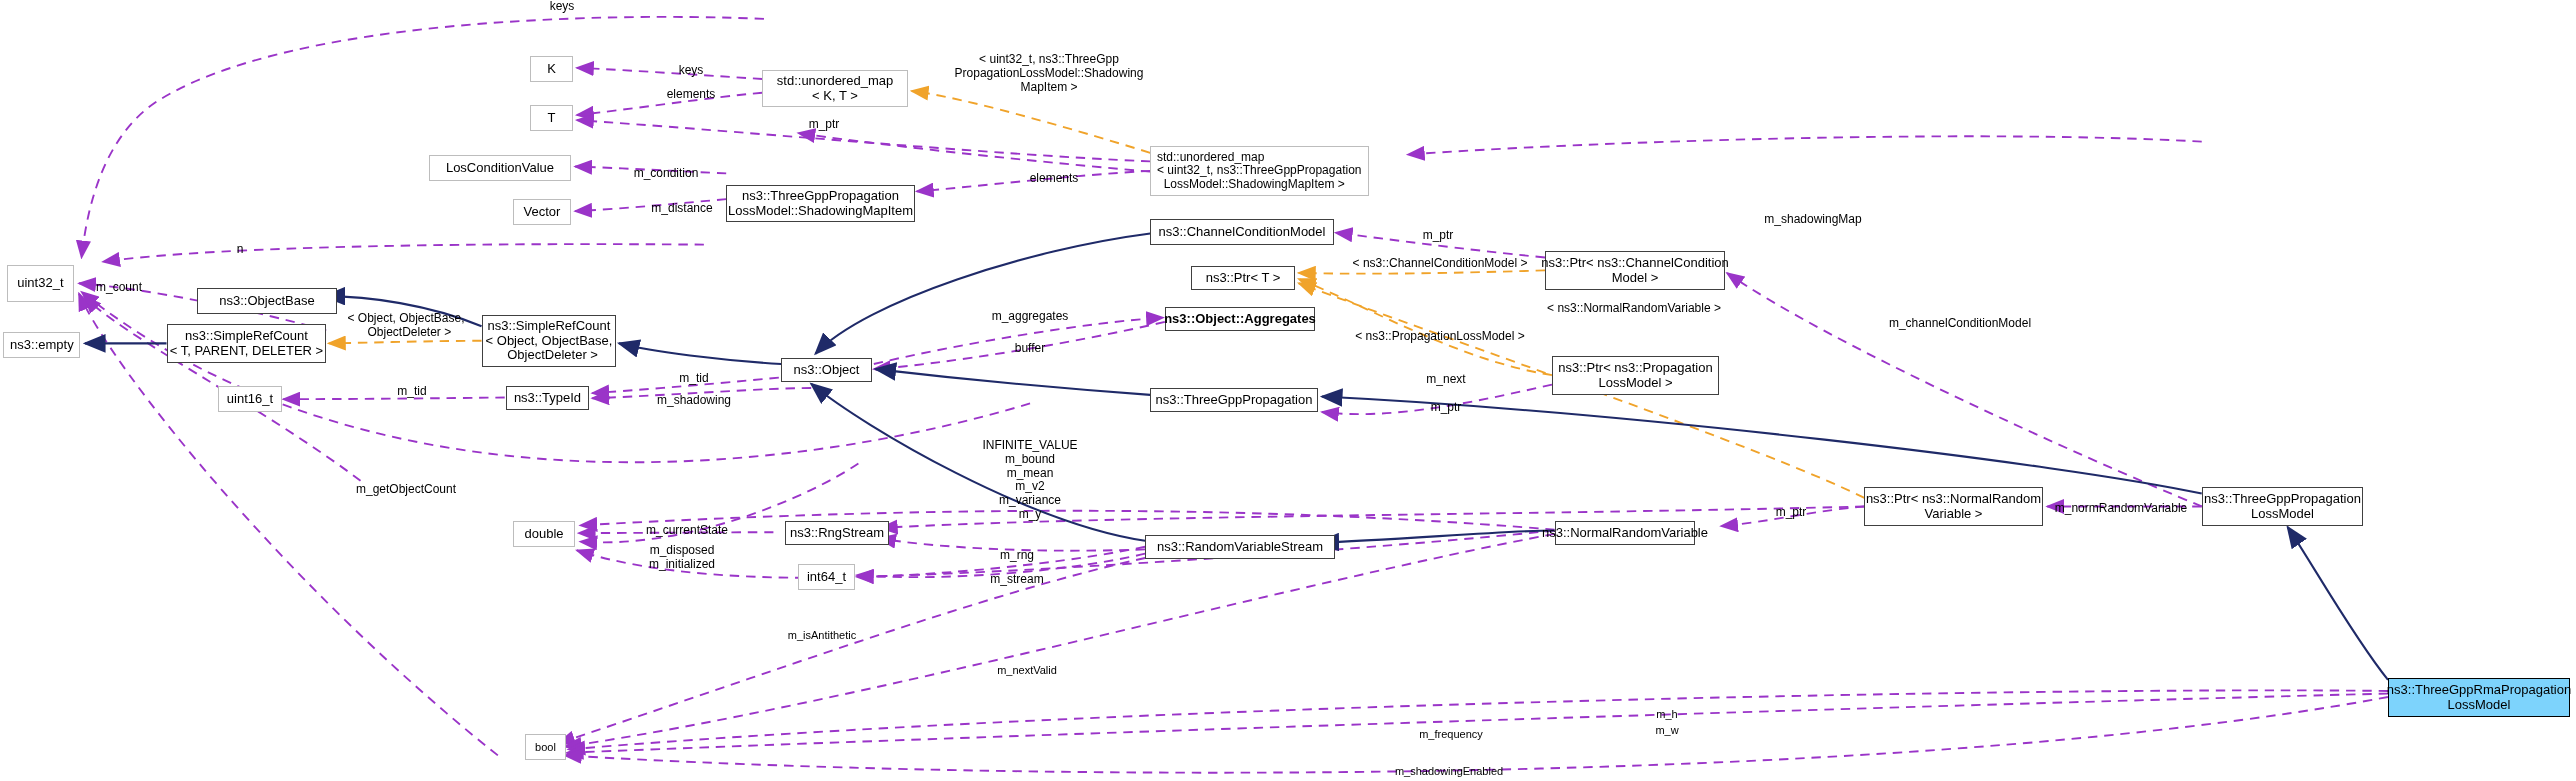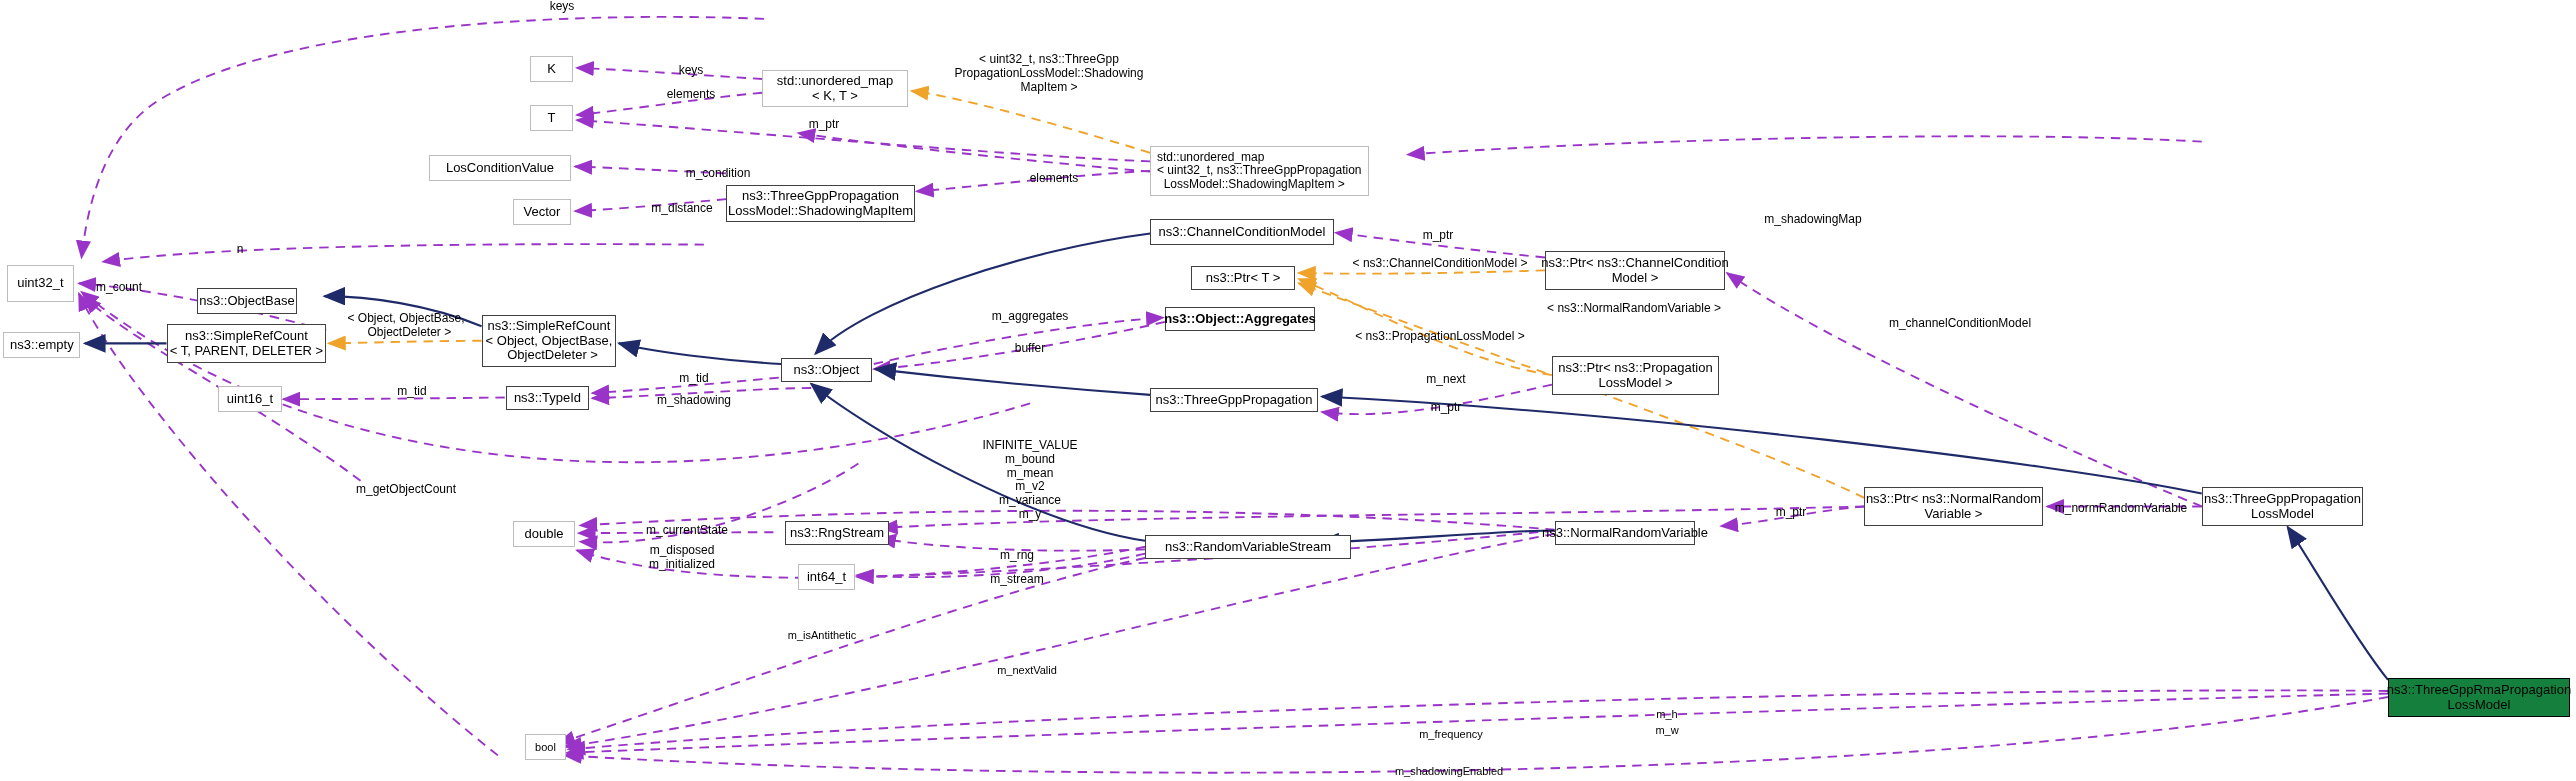--- a/index.html
+++ b/index.html
@@ -3,21 +3,21 @@
 <meta charset="utf-8">
 <style>
   html,body{margin:0;padding:0;background:#ffffff;}
   body{font-family:"Liberation Sans", sans-serif;}
   #canvas{position:relative;width:2576px;height:782px;background:#ffffff;overflow:hidden;}
   svg#edges{position:absolute;left:0;top:0;width:2576px;height:782px;pointer-events:none;}
   .node{position:absolute;box-sizing:border-box;display:flex;align-items:center;justify-content:center;
         text-align:center;background:#ffffff;line-height:1.12;color:#000000;white-space:pre;}
   .node.plain{border:0.9px solid #bdbdbd;font-size:13px;}
   .node.bold{border:1.7px solid #404040;font-size:13px;}
-  .node.current{border:1.7px solid #000000;background:#15803d;font-size:13px;}
+  .node.current{border:1.7px solid #000000;background:#7dd3fc;font-size:13px;}
   .elabel{position:absolute;font-size:12px;color:#000000;white-space:pre;text-align:center;
           line-height:1.15;transform:translateX(-50%);}
   .elabel.small{font-size:11px;}
 </style>
 </head>
 <body>
 
 <div id="canvas">
 
   <svg id="edges" viewBox="0 0 3001 911" xmlns="http://www.w3.org/2000/svg">
@@ -103,58 +103,58 @@
 &lt; K, T &gt;</div>
   <div class="node plain" style="left:429px;top:155px;width:142px;height:26px;">LosConditionValue</div>
   <div class="node plain" style="left:513px;top:199px;width:58px;height:26px;">Vector</div>
   <div class="node bold" style="left:726px;top:185px;width:189px;height:37px;">ns3::ThreeGppPropagation
 LossModel::ShadowingMapItem</div>
   <div class="node plain" style="left:1150px;top:146px;width:219px;height:50px;text-align:left;justify-content:flex-start;padding-left:6px;font-size:12px;">std::unordered_map
 &lt; uint32_t, ns3::ThreeGppPropagation
   LossModel::ShadowingMapItem &gt;</div>
   <div class="node bold" style="left:1150px;top:219px;width:184px;height:26px;">ns3::ChannelConditionModel</div>
   <div class="node plain" style="left:6.9px;top:265px;width:67px;height:37px;">uint32_t</div>
-  <div class="node bold" style="left:197px;top:288px;width:100px;height:26px;">ns3::ObjectBase</div>
+  <div class="node bold" style="left:197px;top:288px;width:140px;height:26px;">ns3::ObjectBase</div>
   <div class="node bold" style="left:1191px;top:266px;width:104px;height:24px;">ns3::Ptr&lt; T &gt;</div>
   <div class="node bold" style="left:1545px;top:251px;width:180px;height:39px;">ns3::Ptr&lt; ns3::ChannelCondition
 Model &gt;</div>
   <div class="node bold" style="left:1165px;top:307px;width:150px;height:24px;font-weight:bold;">ns3::Object::Aggregates</div>
   <div class="node plain" style="left:3.4px;top:332px;width:77px;height:26px;">ns3::empty</div>
   <div class="node bold" style="left:167px;top:324px;width:159px;height:39px;">ns3::SimpleRefCount
 &lt; T, PARENT, DELETER &gt;</div>
   <div class="node bold" style="left:482px;top:315px;width:134px;height:52px;">ns3::SimpleRefCount
 &lt; Object, ObjectBase,
   ObjectDeleter &gt;</div>
   <div class="node bold" style="left:781px;top:358px;width:91px;height:24px;">ns3::Object</div>
   <div class="node plain" style="left:218px;top:386px;width:64px;height:26px;">uint16_t</div>
   <div class="node bold" style="left:506px;top:386px;width:83px;height:24px;">ns3::TypeId</div>
   <div class="node bold" style="left:1150px;top:388px;width:168px;height:24px;">ns3::ThreeGppPropagation</div>
   <div class="node bold" style="left:1552px;top:356px;width:167px;height:39px;">ns3::Ptr&lt; ns3::Propagation
 LossModel &gt;</div>
   <div class="node plain" style="left:513px;top:521px;width:62px;height:26px;">double</div>
   <div class="node bold" style="left:773px;top:521px;width:104px;height:24px;margin-left:12px;">ns3::RngStream</div>
   <div class="node plain" style="left:798px;top:564px;width:57px;height:26px;">int64_t</div>
-  <div class="node bold" style="left:1145px;top:535px;width:206px;height:24px;">ns3::RandomVariableStream</div>
+  <div class="node bold" style="left:1145px;top:535px;width:190px;height:24px;">ns3::RandomVariableStream</div>
   <div class="node bold" style="left:1555px;top:521px;width:140px;height:24px;text-align:right;">ns3::NormalRandomVariable</div>
   <div class="node bold" style="left:1864px;top:487px;width:179px;height:39px;">ns3::Ptr&lt; ns3::NormalRandom
 Variable &gt;</div>
   <div class="node bold" style="left:2202px;top:487px;width:161px;height:39px;">ns3::ThreeGppPropagation
 LossModel</div>
   <div class="node plain" style="left:525px;top:734px;width:41px;height:26px;font-size:11px;">bool</div>
   <div class="node current" style="left:2388px;top:678px;width:182px;height:39px;">ns3::ThreeGppRmaPropagation
 LossModel</div>
 
   <div class="elabel" style="left:562px;top:0px;">keys</div>
   <div class="elabel" style="left:691px;top:64px;">keys</div>
   <div class="elabel" style="left:691px;top:88px;">elements</div>
   <div class="elabel" style="left:824px;top:118px;">m_ptr</div>
   <div class="elabel" style="left:1049px;top:53px;">&lt; uint32_t, ns3::ThreeGpp
 PropagationLossModel::Shadowing
 MapItem &gt;</div>
-  <div class="elabel" style="left:714px;top:167px;padding-left:8px;">m_condition</div>
+  <div class="elabel" style="left:662px;top:167px;padding-left:8px;">m_condition</div>
   <div class="elabel" style="left:682px;top:202px;">m_distance</div>
   <div class="elabel" style="left:1054px;top:172px;">elements</div>
   <div class="elabel" style="left:1813px;top:213px;">m_shadowingMap</div>
   <div class="elabel" style="left:240px;top:243px;">n</div>
   <div class="elabel" style="left:119px;top:281px;">m_count</div>
   <div class="elabel" style="left:1438px;top:229px;">m_ptr</div>
   <div class="elabel" style="left:1440px;top:257px;">&lt; ns3::ChannelConditionModel &gt;</div>
   <div class="elabel" style="left:406px;top:312px;">&lt; Object, ObjectBase,
   ObjectDeleter &gt;</div>
   <div class="elabel" style="left:1030px;top:310px;">m_aggregates</div>

